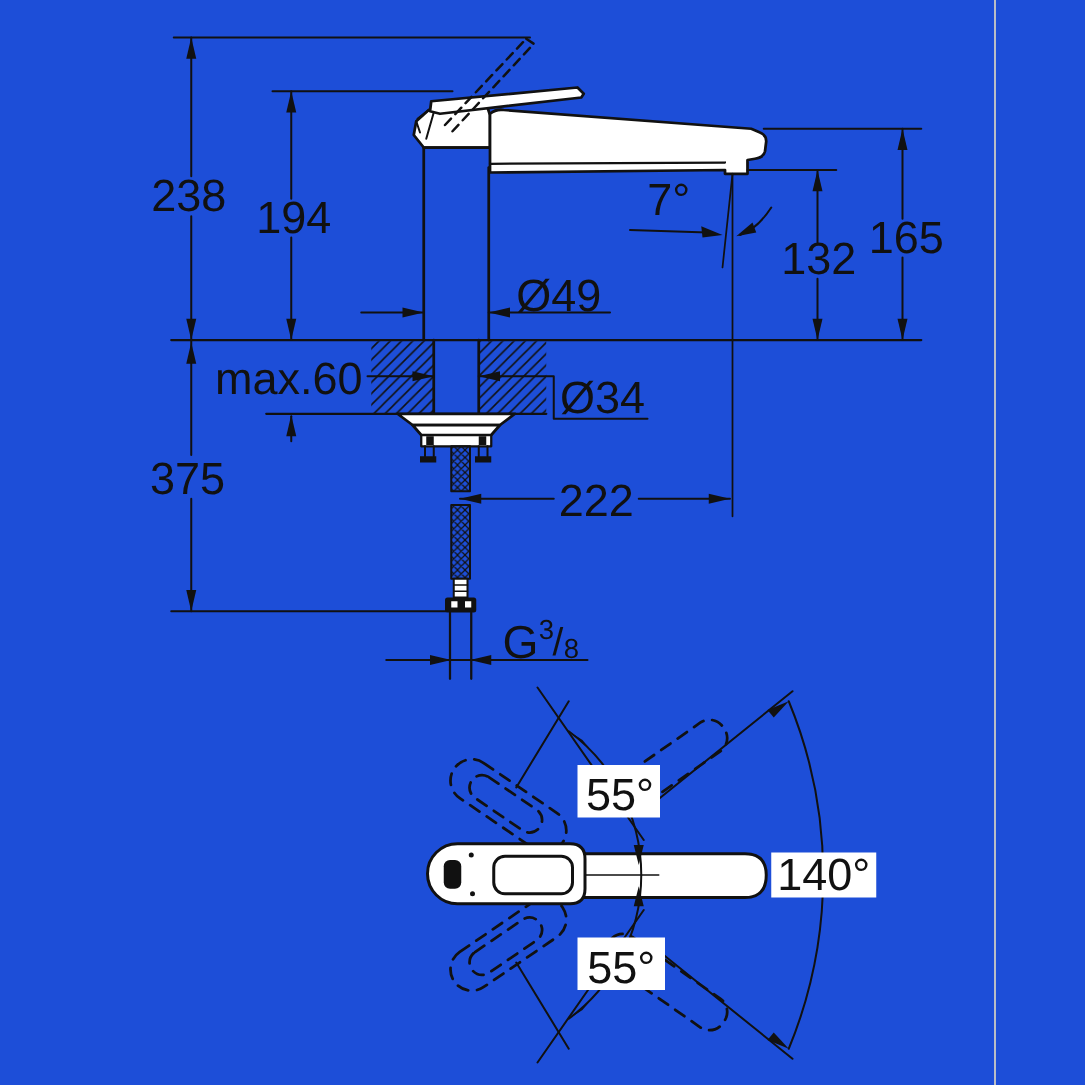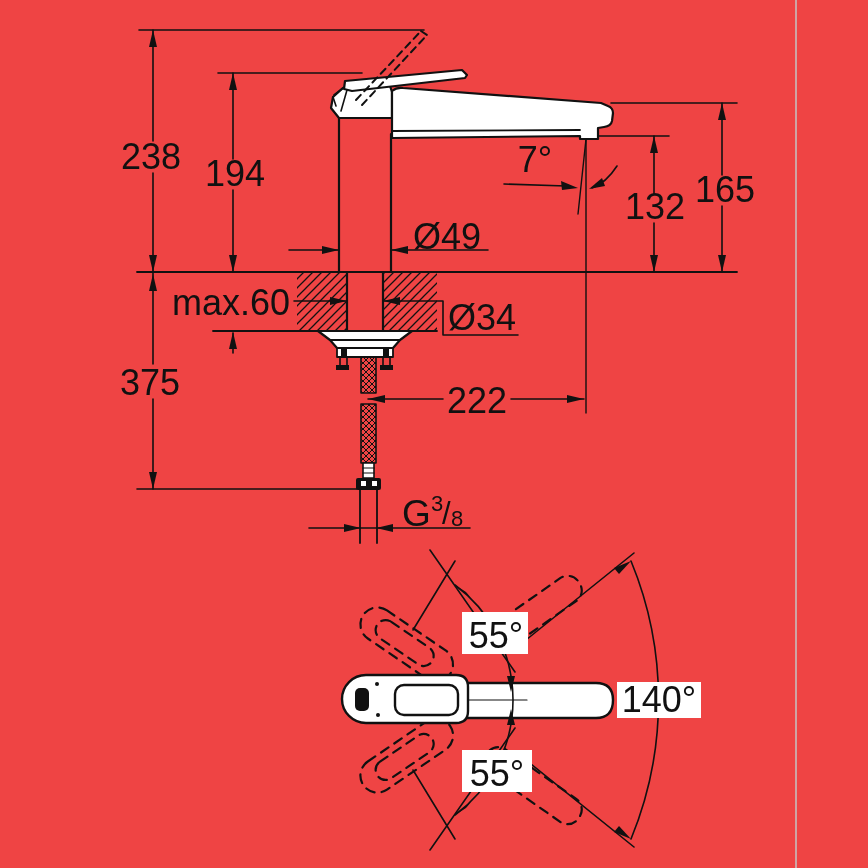--- a/index.html
+++ b/index.html
@@ -1,16 +1,16 @@
 <!DOCTYPE html>
 <html><head>
 <meta charset="utf-8">
 <style>
   html,body{margin:0;padding:0;background:#ffffff;}
-  .stage{position:relative;width:868px;height:868px;background:#ef4444;overflow:hidden;
+  .stage{position:relative;width:868px;height:868px;background:#1d4ed8;overflow:hidden;
          font-family:"Liberation Sans",sans-serif;}
   svg{display:block;}
   text{fill:#111;font-family:"Liberation Sans",sans-serif;}
 </style>
 </head>
 <body>
 
 <div class="stage">
 <svg width="868" height="868" viewBox="0 0 868 868">
   <defs>

